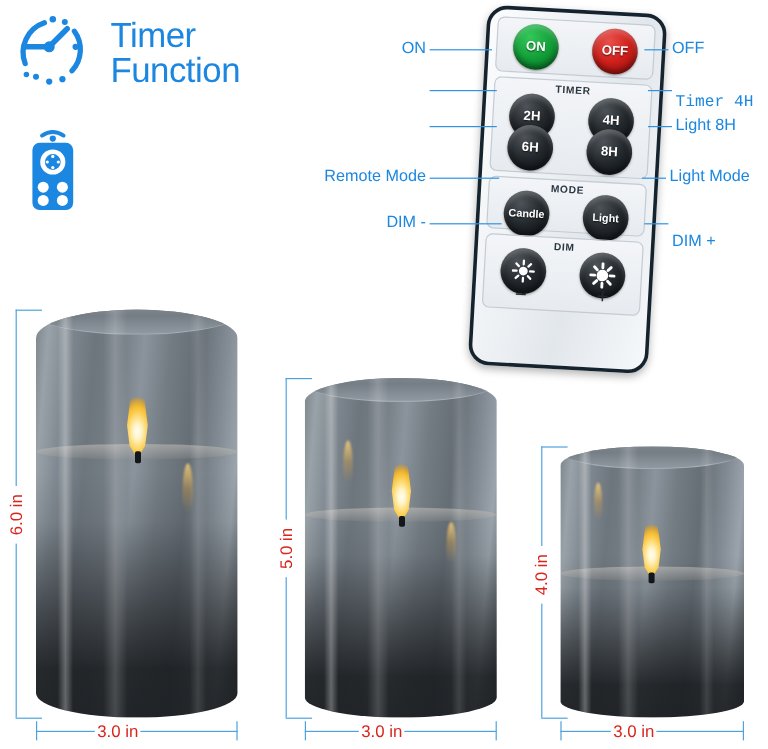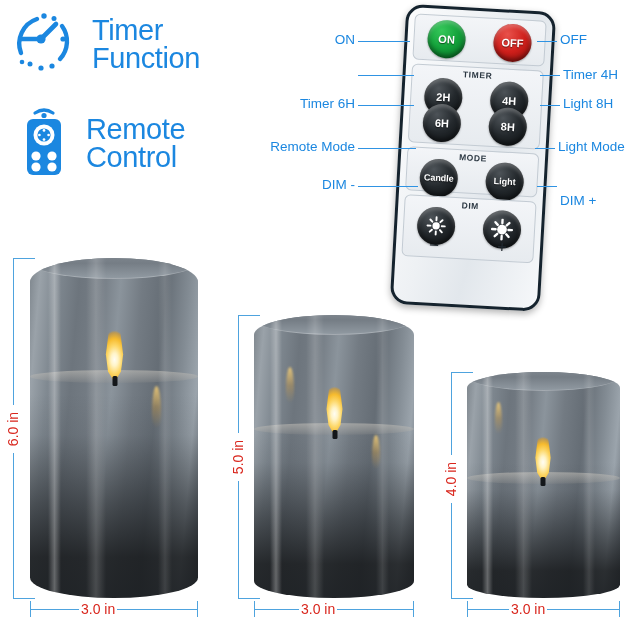--- a/index.html
+++ b/index.html
@@ -210,22 +210,20 @@
           <circle cx="34.6" cy="31" r="1.35"></circle>
           <circle cx="30" cy="35.6" r="1.35"></circle>
           <circle cx="25.4" cy="31" r="1.35"></circle>
           <circle cx="22" cy="52" r="4.6"></circle>
           <circle cx="38" cy="52" r="4.6"></circle>
           <circle cx="22" cy="63" r="4.6"></circle>
           <circle cx="38" cy="63" r="4.6"></circle>
         </g>
       </svg>
     </span>
-    <div class="feature-title">Remote
-Control</div>
   </div>
 
   <div class="remote">
     <div class="remote-body"></div>
 
     <div class="panel" id="panel-power">
       <div class="btn btn-on col-l" style="top:4px;">ON</div>
       <div class="btn btn-off col-r" style="top:4px;">OFF</div>
     </div>
 
@@ -282,34 +280,33 @@
       <div class="pm" style="left:26px; top:40px;">−</div>
       <div class="pm" style="right:26px; top:38px;">+</div>
     </div>
   </div>
 
   <div class="callout right-align" style="left:255px; top:32px; width:100px;">ON</div>
   <div class="lead" style="left:358px; top:41px; width:52px;"></div>
 
   <div class="lead" style="left:358px; top:75px; width:56px;"></div>
 
-  <div class="callout right-align" style="left:245px; top:96px; width:110px;">Timer 6H</div>
   <div class="lead" style="left:358px; top:105px; width:56px;"></div>
 
   <div class="callout right-align" style="left:230px; top:139px; width:125px;">Remote Mode</div>
   <div class="lead" style="left:358px; top:148px; width:58px;"></div>
 
   <div class="callout right-align" style="left:265px; top:177px; width:90px;">DIM -</div>
   <div class="lead" style="left:358px; top:186px; width:60px;"></div>
 
   <div class="lead" style="left:537px; top:41px; width:20px;"></div>
   <div class="callout" style="left:560px; top:32px;">OFF</div>
 
   <div class="lead" style="left:540px; top:75px; width:20px;"></div>
-  <div class="callout" style="left:563px; top:67px;">Timer 4H</div>
+  <div class="callout" style="left:563px; top:78px;font-family:Liberation Mono, monospace;">Timer 4H</div>
 
   <div class="lead" style="left:540px; top:105px; width:20px;"></div>
   <div class="callout" style="left:563px; top:96px;">Light 8H</div>
 
   <div class="lead" style="left:535px; top:148px; width:20px;"></div>
   <div class="callout" style="left:558px; top:139px;">Light Mode</div>
 
   <div class="lead" style="left:537px; top:186px; width:20px;"></div>
   <div class="callout" style="left:560px; top:193px;">DIM +</div>
 

